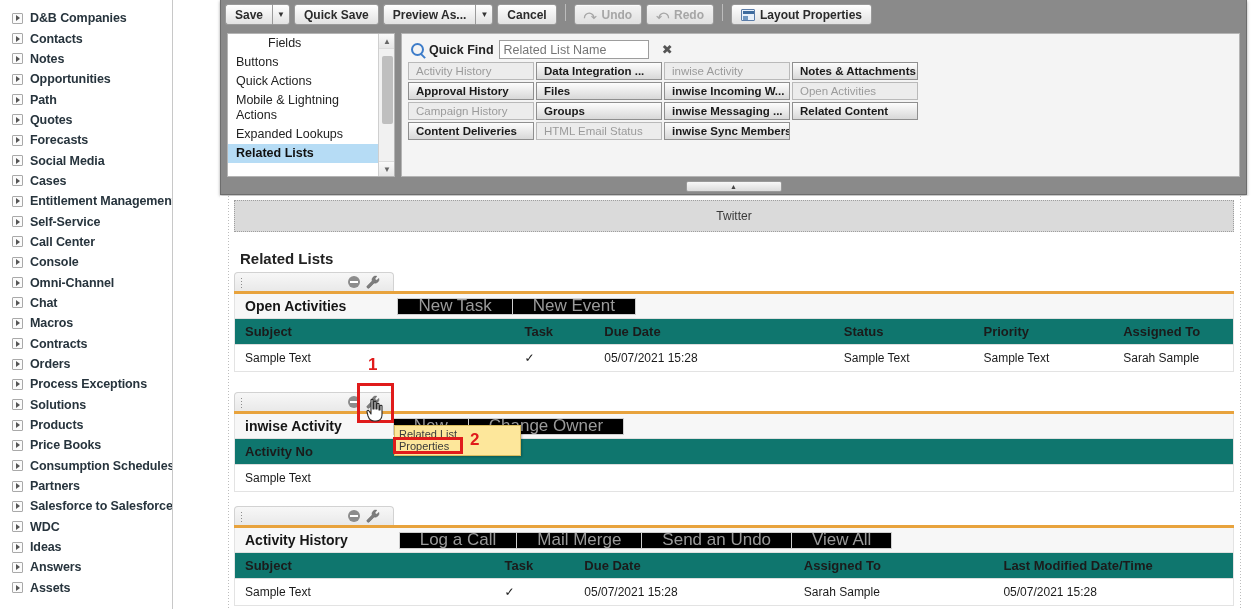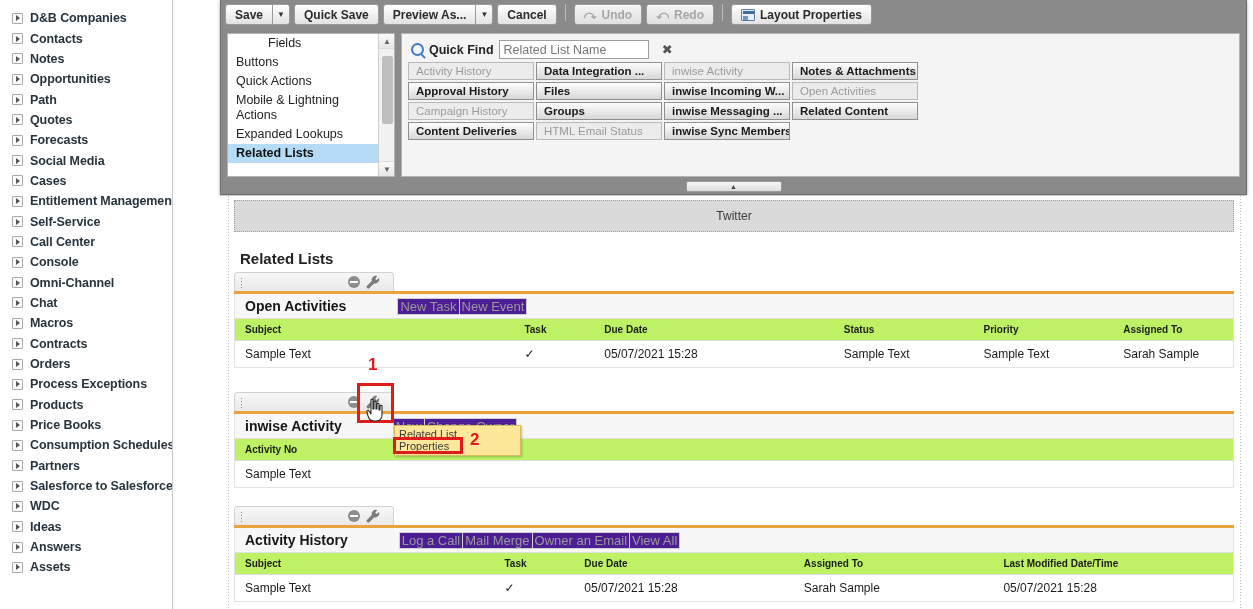--- a/index.html
+++ b/index.html
@@ -310,42 +310,42 @@
   .rl-head {
     height: 24px;
     background: #f7f7f7;
     display: flex; align-items: center;
     padding-left: 10px;
   }
   .rl-name { font-size: 14px; font-weight: bold; color: #161616; }
   .rl-btns { display: flex; margin-left: 52px; gap: 0; }
   .rl-btn {
     height: 17px;
-    padding: 0 2px;
+    padding: 0 20px;
     display: flex; align-items: center;
-    font-size: 13px;
+    font-size: 17px;
     color: #9a9a9a;
-    background: #4c1d95;
+    background: #000000;
     border: 1px solid #cfcfcf;
     margin-left: -1px;
     white-space: nowrap;
     cursor: pointer;
   }
   table.rl-table {
     width: 100%;
     border-collapse: collapse;
     table-layout: fixed;
   }
   table.rl-table th {
     text-align: left;
-    font-size: 10px;
+    font-size: 13px;
     font-weight: bold;
     color: #1b1b1b;
     padding: 5px 0 5px 10px;
-    background: #bef264;
+    background: #0f766e;
     border-top: 1px solid #e0e0e0;
     border-bottom: 1px solid #dddddd;
     white-space: nowrap;
   }
   table.rl-table td {
     font-size: 12px;
     color: #1b1b1b;
     padding: 6px 0 6px 10px;
     background: #ffffff;
     white-space: nowrap;
@@ -456,20 +456,24 @@
         <span class="tri-box"></span>
         <span class="side-label">Contracts</span>
       </div>
       <div class="side-item">
         <span class="tri-box"></span>
         <span class="side-label">Orders</span>
       </div>
       <div class="side-item">
         <span class="tri-box"></span>
         <span class="side-label">Process Exceptions</span>
+      </div>
+      <div class="side-item">
+        <span class="tri-box"></span>
+        <span class="side-label">Solutions</span>
       </div>
       <div class="side-item">
         <span class="tri-box"></span>
         <span class="side-label">Products</span>
       </div>
       <div class="side-item">
         <span class="tri-box"></span>
         <span class="side-label">Price Books</span>
       </div>
       <div class="side-item">
@@ -677,21 +681,21 @@
                 <path d="M11.4 1.3a4 4 0 0 0-4.8 5.1L1.6 11.4a1.5 1.5 0 1 0 2.1 2.1l5-5a4 4 0 0 0 5-4.8L11.6 5.6 9.9 5.4 9.7 3.7z" fill="#7d7d7d" stroke="#5e5e5e" stroke-width="0.6"></path>
               </svg></span>
           </div>
           <div class="rl-orange"></div>
           <div class="rl-body">
             <div class="rl-head">
               <span class="rl-name">Activity History</span>
               <div class="rl-btns">
                 <div class="rl-btn">Log a Call</div>
                 <div class="rl-btn">Mail Merge</div>
-                <div class="rl-btn">Owner an Email</div>
+                <div class="rl-btn">Send an Undo</div>
                 <div class="rl-btn">View All</div>
               </div>
             </div>
             <table class="rl-table">
               <thead>
                 <tr>
                   <th style="width: 26%;">Subject</th>
                   <th style="width: 8%;">Task</th>
                   <th style="width: 22%;">Due Date</th>
                   <th style="width: 20%;">Assigned To</th>

